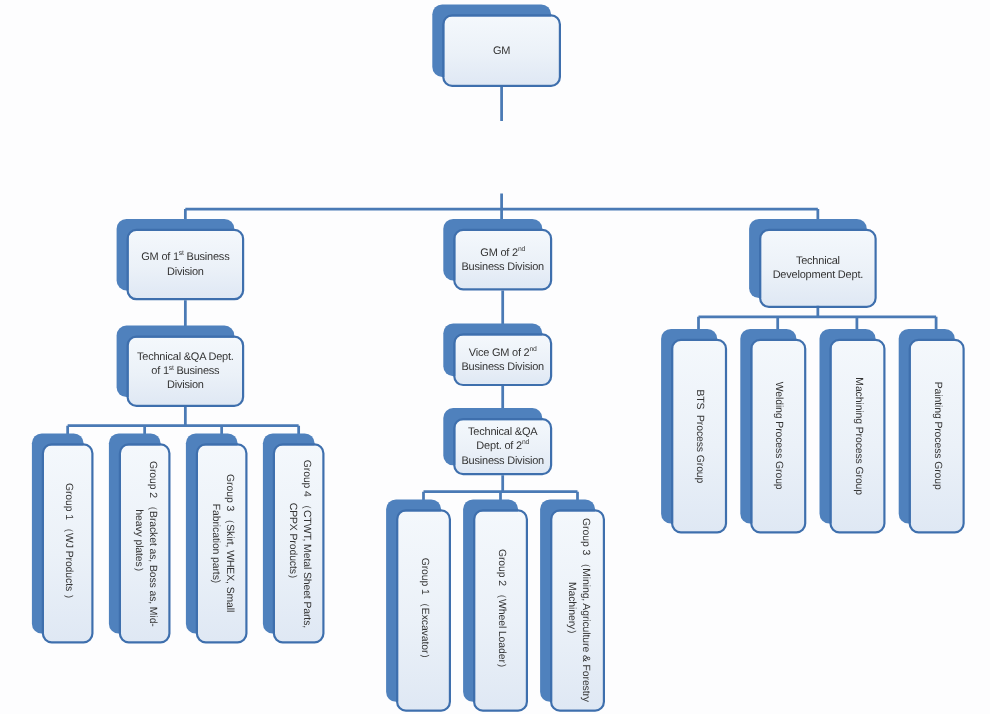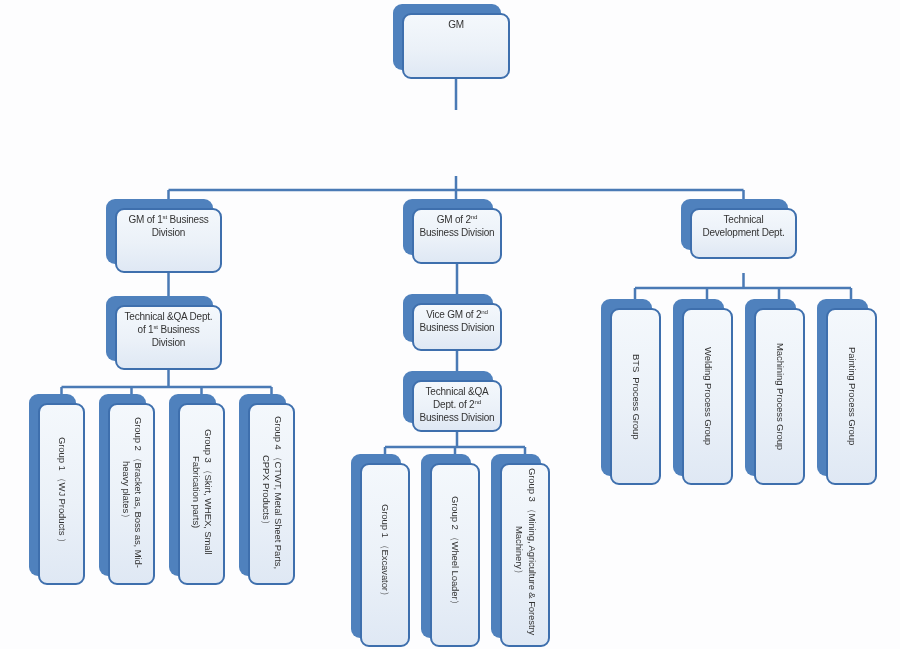--- a/index.html
+++ b/index.html
@@ -20,21 +20,21 @@
     background:#4f81bd;
     border-radius:9px;
   }
   .face{
     position:relative;
     width:100%;height:100%;
     box-sizing:border-box;
     border:2.5px solid #3e6fad;
     border-radius:9px;
     background:linear-gradient(180deg,#f4f8fc 0%,#ebf1f8 55%,#dfe8f4 100%);
-    display:flex;justify-content:center;
+    display:flex;align-items:center;justify-content:center;
     text-align:center;
     padding:3px;
   }
   .hlabel{
     font-size:10px;line-height:1.3;color:#333333;
     letter-spacing:-0.2px;
   }
   .vlabel{
     writing-mode:vertical-rl;
     text-orientation:sideways;
@@ -93,21 +93,21 @@
       <span class="hlabel">GM of 1<sup>st</sup> Business Division</span>
     </div>
   </div>
 
   <div class="node" style="left:412px;top:208px;width:90px;height:56px">
     <div class="face">
       <span class="hlabel">GM of 2<sup>nd</sup> Business Division</span>
     </div>
   </div>
 
-  <div class="node" style="left:690px;top:208px;width:107px;height:51px">
+  <div class="node" style="left:690px;top:208px;width:107px;height:72px">
     <div class="face">
       <span class="hlabel">Technical Development Dept.</span>
     </div>
   </div>
 
   <div class="node" style="left:115px;top:305px;width:107px;height:65px">
     <div class="face">
       <span class="hlabel">Technical &amp;QA Dept. of 1<sup>st</sup> Business Division</span>
     </div>
   </div>

